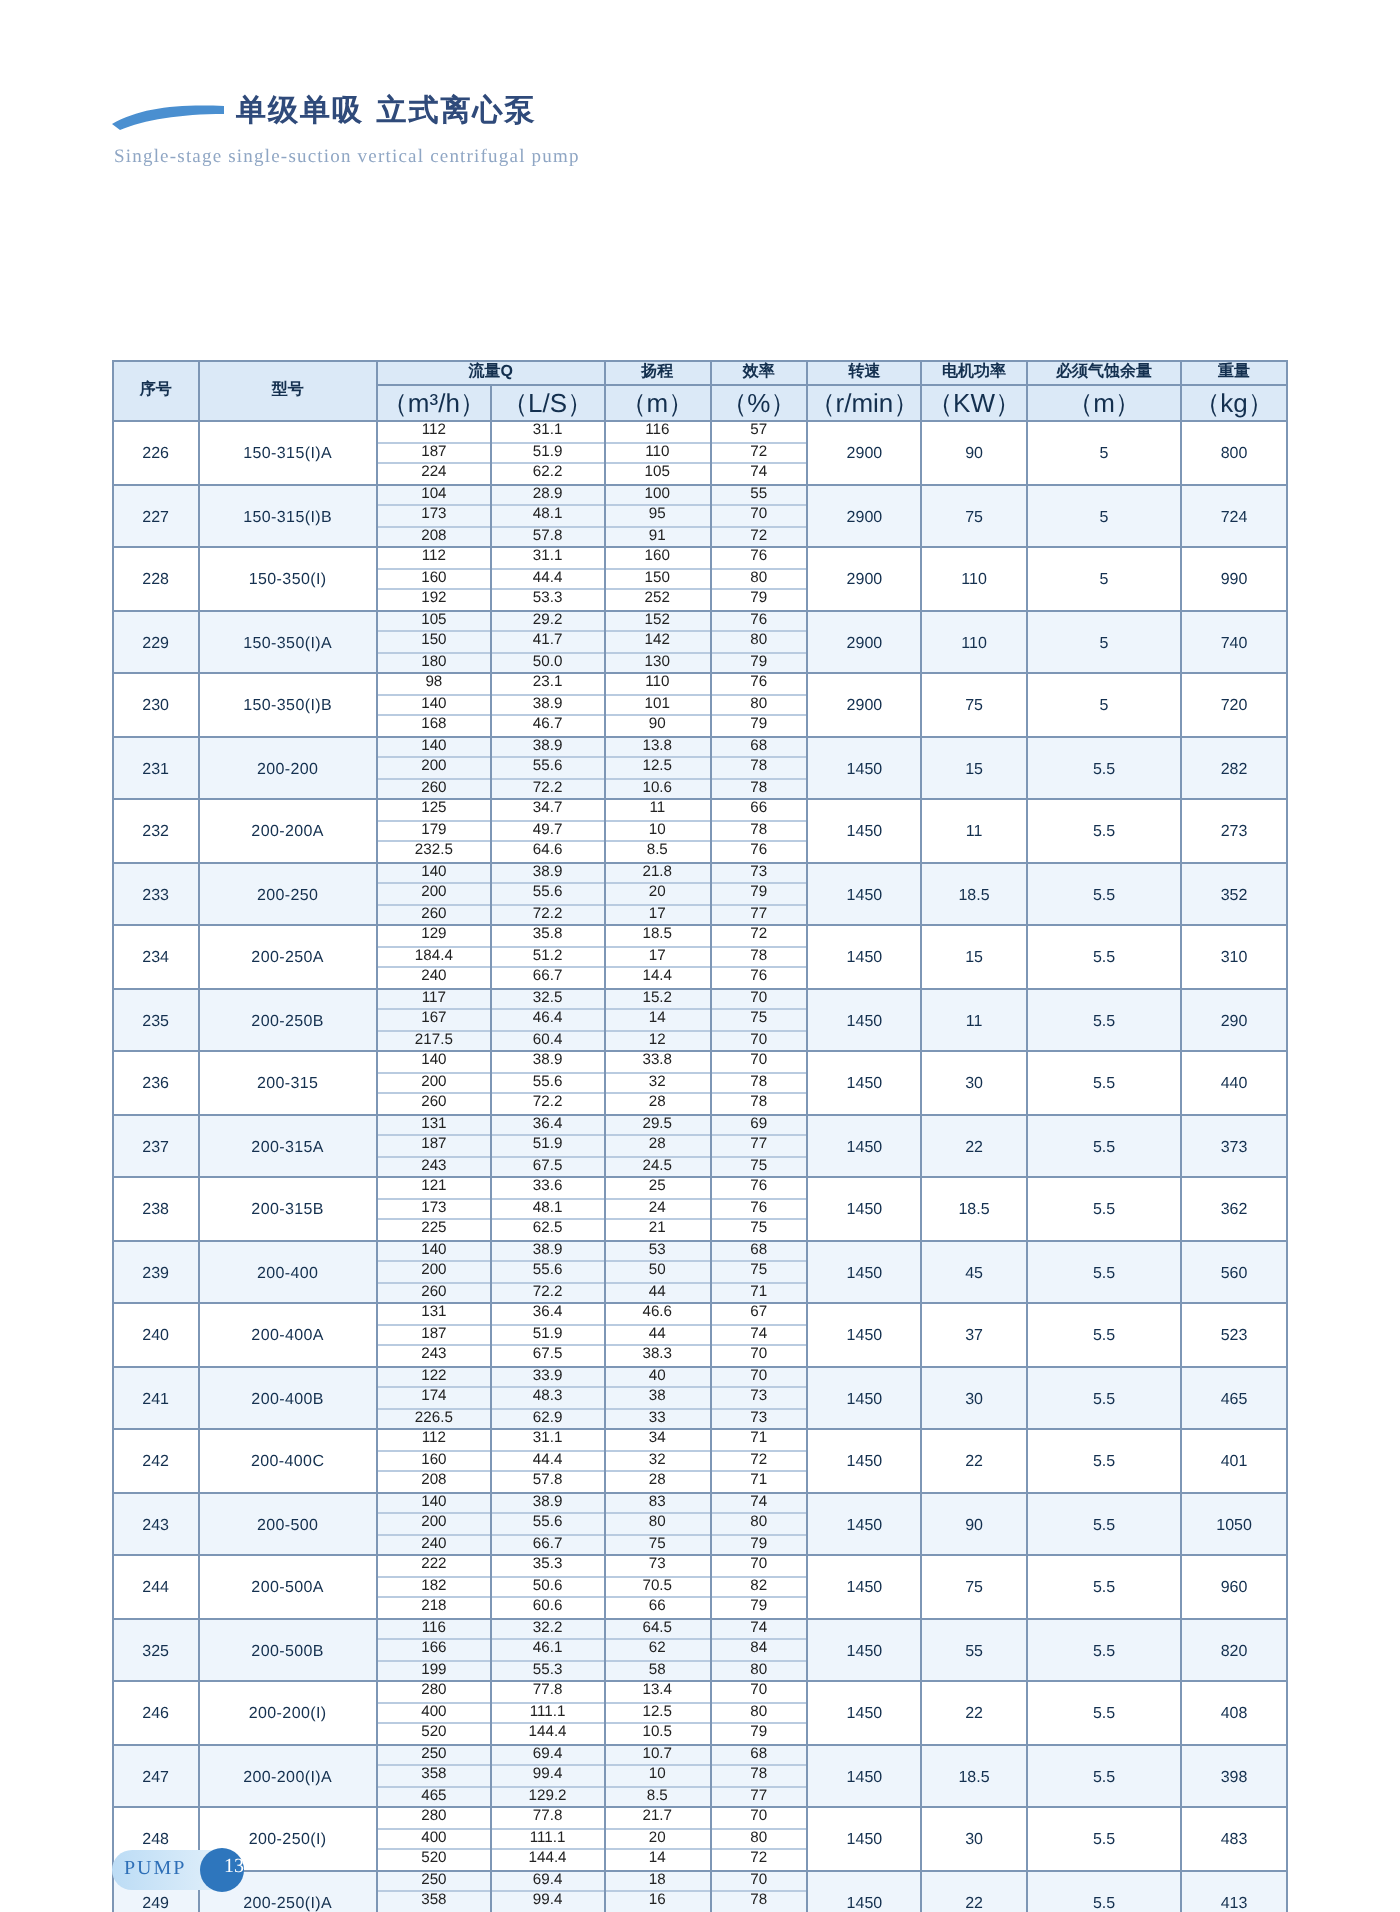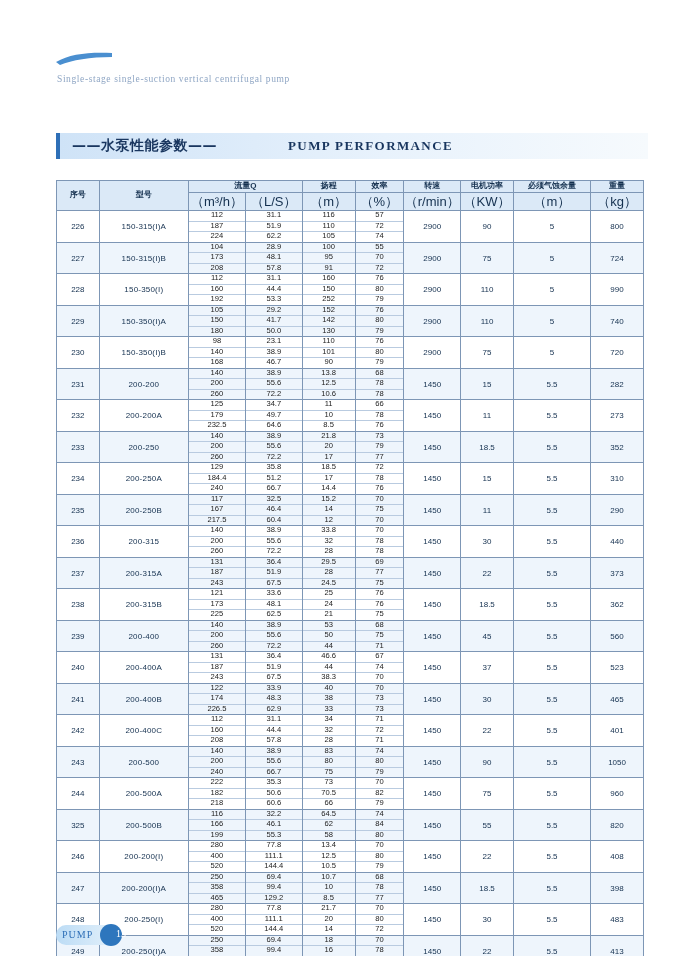--- a/index.html
+++ b/index.html
@@ -159,43 +159,39 @@
     position: absolute;
     left: 44px; top: -1px;
     width: 22px; height: 22px;
     border-radius: 50%;
     background: #2e76bd;
   }
   .footer-num {
     position: absolute;
     left: 44px; top: 3px;
     width: 22px;
-    text-align: left;
+    text-align: right;
     font-size: 10px;
     color: #ffffff;
     font-family: "Liberation Serif", serif;
-    padding-left: 16px;
   }
 </style>
 </head>
 <body>
 
 <div class="page">
 
   <div class="header">
     <svg class="header-swoosh" viewBox="0 0 56 14">
       <path d="M0 10 C14 2, 32 0, 56 1 L56 5 C34 5, 16 8, 4 13 Z" fill="#4a8fd0"></path>
     </svg>
+    <div class="header-title-cn">单级单吸 立式离心泵</div>
     <div class="header-title-en">Single-stage single-suction vertical centrifugal pump</div>
   </div>
 
-  <div class="section-bar">
-    <div class="section-cn">——水泵性能参数——</div>
-    <div class="section-en">PUMP PERFORMANCE</div>
-  </div>
 
   <div class="table-wrap">
     <table class="pump">
       <colgroup>
         <col style="width:42px">
         <col style="width:88px">
         <col style="width:56px">
         <col style="width:56px">
         <col style="width:52px">
         <col style="width:48px">

